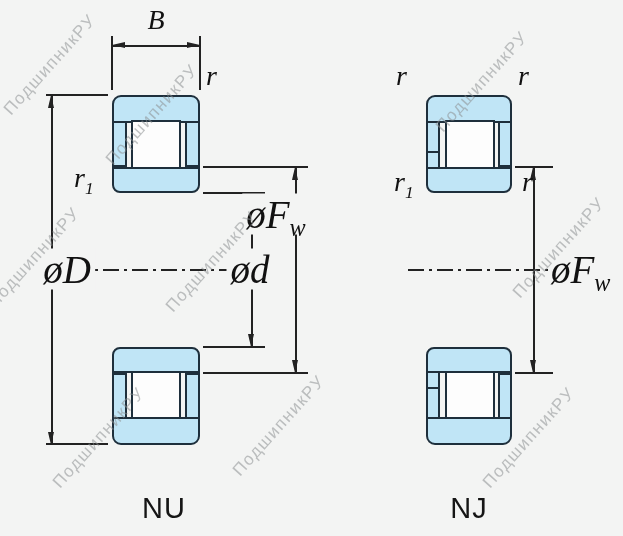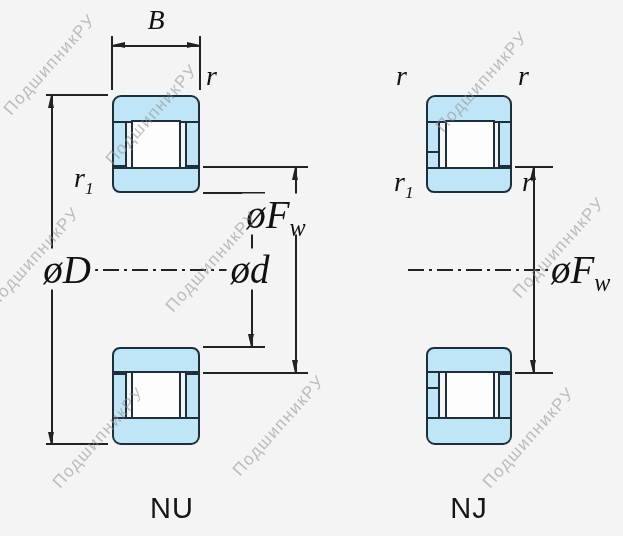--- a/index.html
+++ b/index.html
@@ -91,21 +91,21 @@
     <div class="arr down" style="left:248px;top:334px;"></div>
     <span class="dimlabel big boxed center-xy" style="left:250px;top:269px;">ød</span>
 
     <div class="hline" style="left:203px;top:166px;width:105px;"></div>
     <div class="hline" style="left:203px;top:372px;width:105px;"></div>
     <div class="vline" style="left:295px;top:167px;height:206px;"></div>
     <div class="arr up" style="left:292px;top:167px;"></div>
     <div class="arr down" style="left:292px;top:360px;"></div>
     <span class="dimlabel big boxed center-xy" style="left:276px;top:214px;"><span>øF</span><sub>w</sub></span>
 
-    <div class="caption" style="left:128px;top:492px;width:88px;">NU</div>
+    <div class="caption" style="left:120px;top:492px;width:88px;">NU</div>
   </div>
 
   <div>
 
     <div class="part" style="left:426px;top:95px;width:86px;height:28px;border-radius:9px 9px 0 0;"></div>
     <div class="part" style="left:426px;top:121px;width:14px;height:32px;"></div>
     <div class="part" style="left:426px;top:151px;width:14px;height:18px;"></div>
     <div class="part" style="left:498px;top:121px;width:14px;height:46px;"></div>
     <div class="roller" style="left:445px;top:120px;width:50px;height:49px;"></div>
     <div class="part" style="left:426px;top:167px;width:86px;height:26px;border-radius:0 0 8px 8px;"></div>

